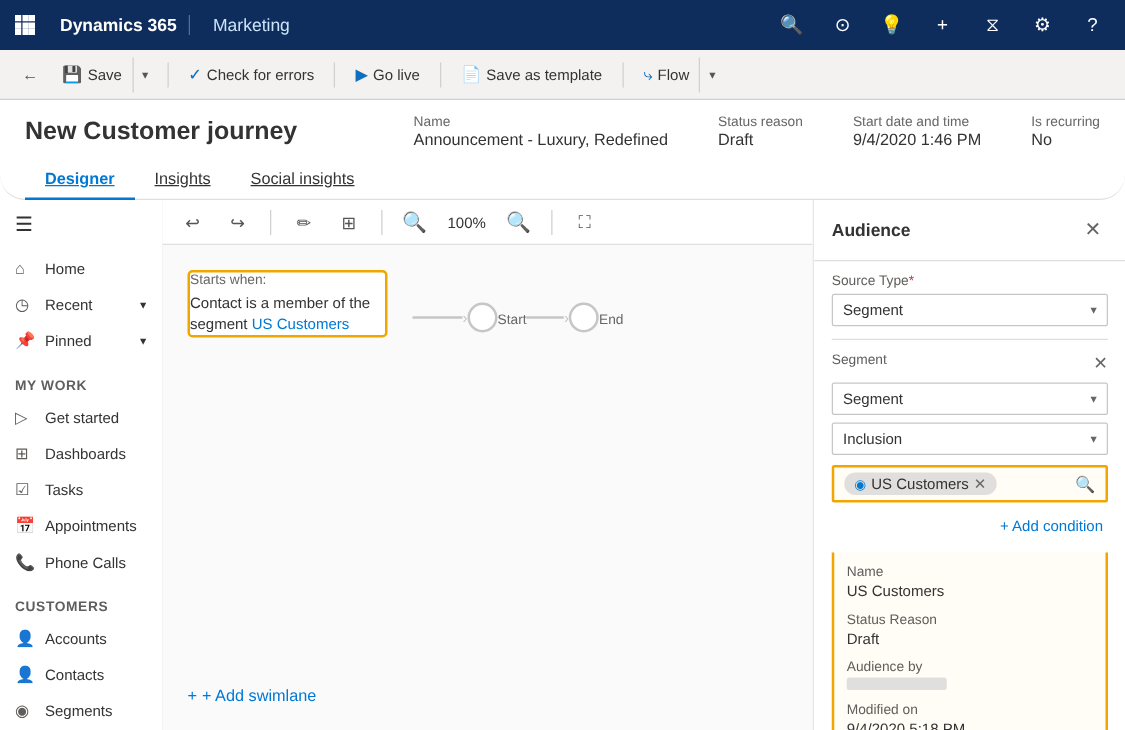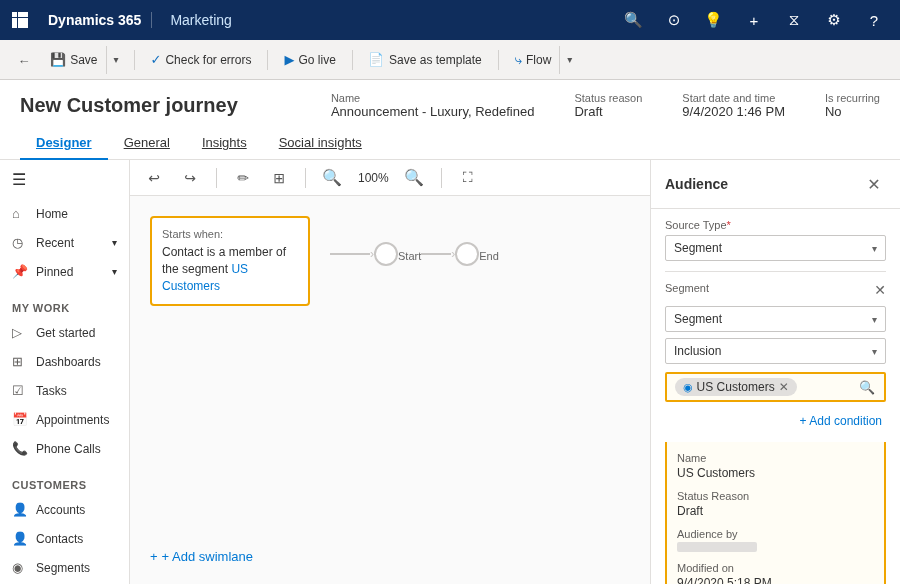--- a/index.html
+++ b/index.html
@@ -41,20 +41,21 @@
     }
     .toolbar-btn .btn-icon { font-size: 13px; color: #106ebe; }
     .toolbar-divider { width: 1px; height: 20px; background: #d2d0ce; margin: 0 4px; }
     .toolbar-dropdown { width: 20px; height: 28px; display: flex; align-items: center; justify-content: center; cursor: pointer; color: #555; font-size: 10px; border-left: 1px solid #d2d0ce; }
 
     
     .page-header {
       background: white;
       padding: 12px 20px 0 20px;
       border-bottom: 1px solid #e1dfdd;
+      border-radius: 20px;
     }
     .page-header-top {
       display: flex;
       align-items: center;
       justify-content: space-between;
       margin-bottom: 8px;
     }
     .page-title { font-size: 20px; font-weight: 600; color: #333; }
     .page-meta { display: flex; gap: 40px; }
     .meta-item { display: flex; flex-direction: column; }
@@ -124,21 +125,20 @@
 
     
     .journey-card {
       position: absolute;
       left: 20px;
       top: 20px;
       width: 160px;
       background: white;
       border: 2px solid #f0a500;
       border-radius: 4px;
-      padding: 10px;
       font-size: 12px;
     }
     .journey-card-label { color: #666; font-size: 11px; margin-bottom: 4px; }
     .journey-card-text { color: #333; line-height: 1.4; }
     .journey-card-link { color: #0078d4; cursor: pointer; text-decoration: none; }
 
     
     .journey-flow {
       position: absolute;
       left: 200px;
@@ -321,21 +321,20 @@
         <span class="meta-value">9/4/2020 1:46 PM</span>
       </div>
       <div class="meta-item">
         <span class="meta-label">Is recurring</span>
         <span class="meta-value">No</span>
       </div>
     </div>
   </div>
   <div class="page-tabs">
     <div class="tab active">Designer</div>
-    <div class="tab">General</div>
     <div class="tab">Insights</div>
     <div class="tab">Social insights</div>
   </div>
 </div>
 
 <div class="main-content">
 
   <div class="sidebar">
     <div class="sidebar-item" style="padding: 10px 12px;">
       <span style="font-size:16px;">☰</span>

